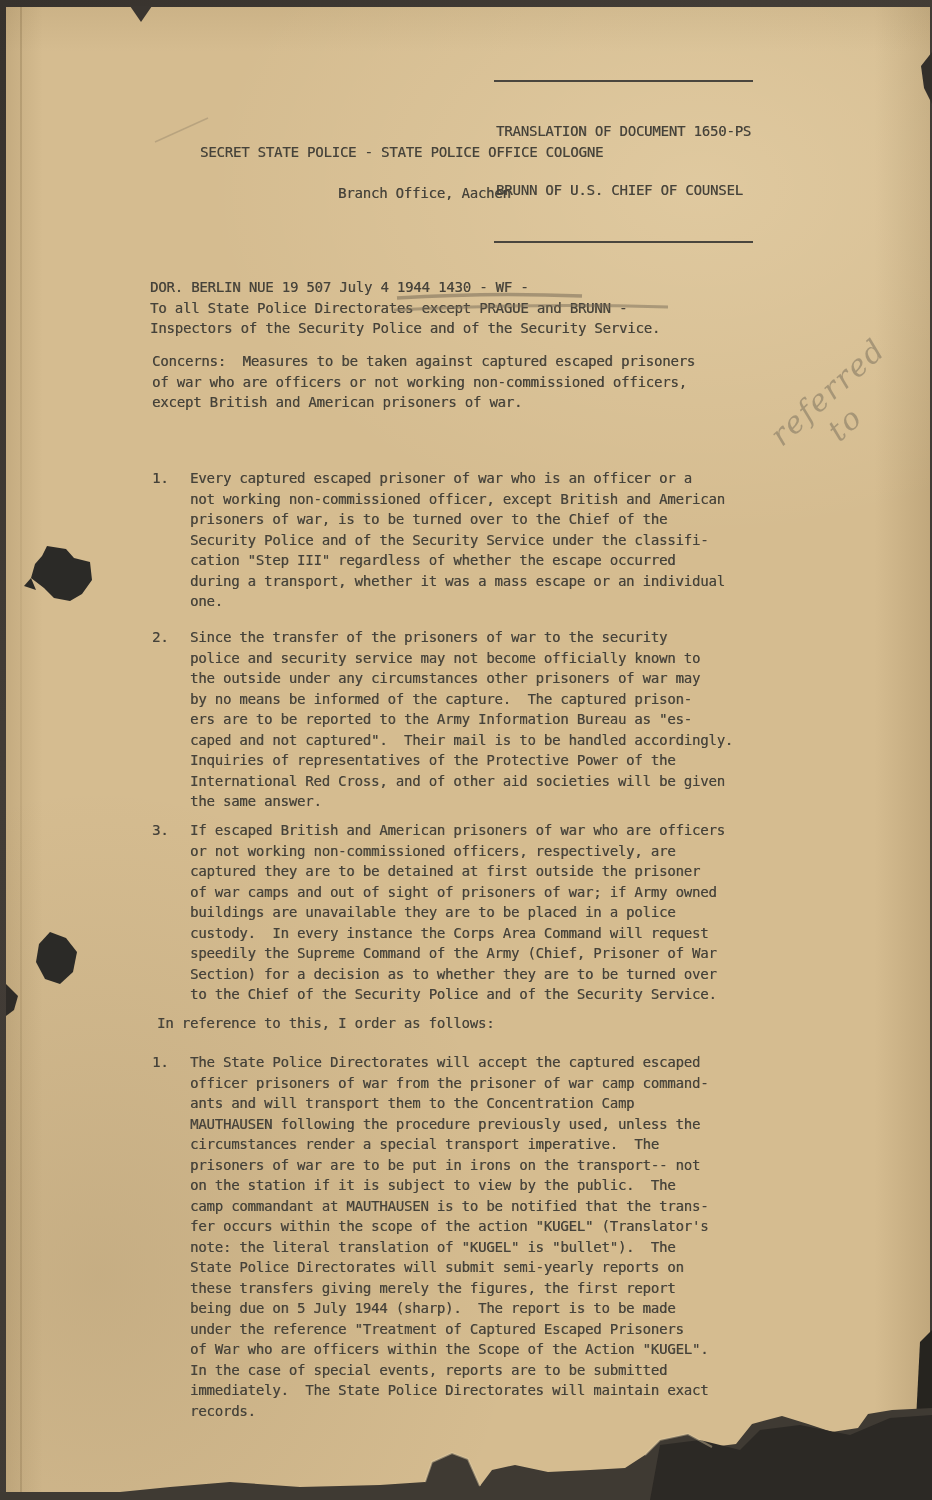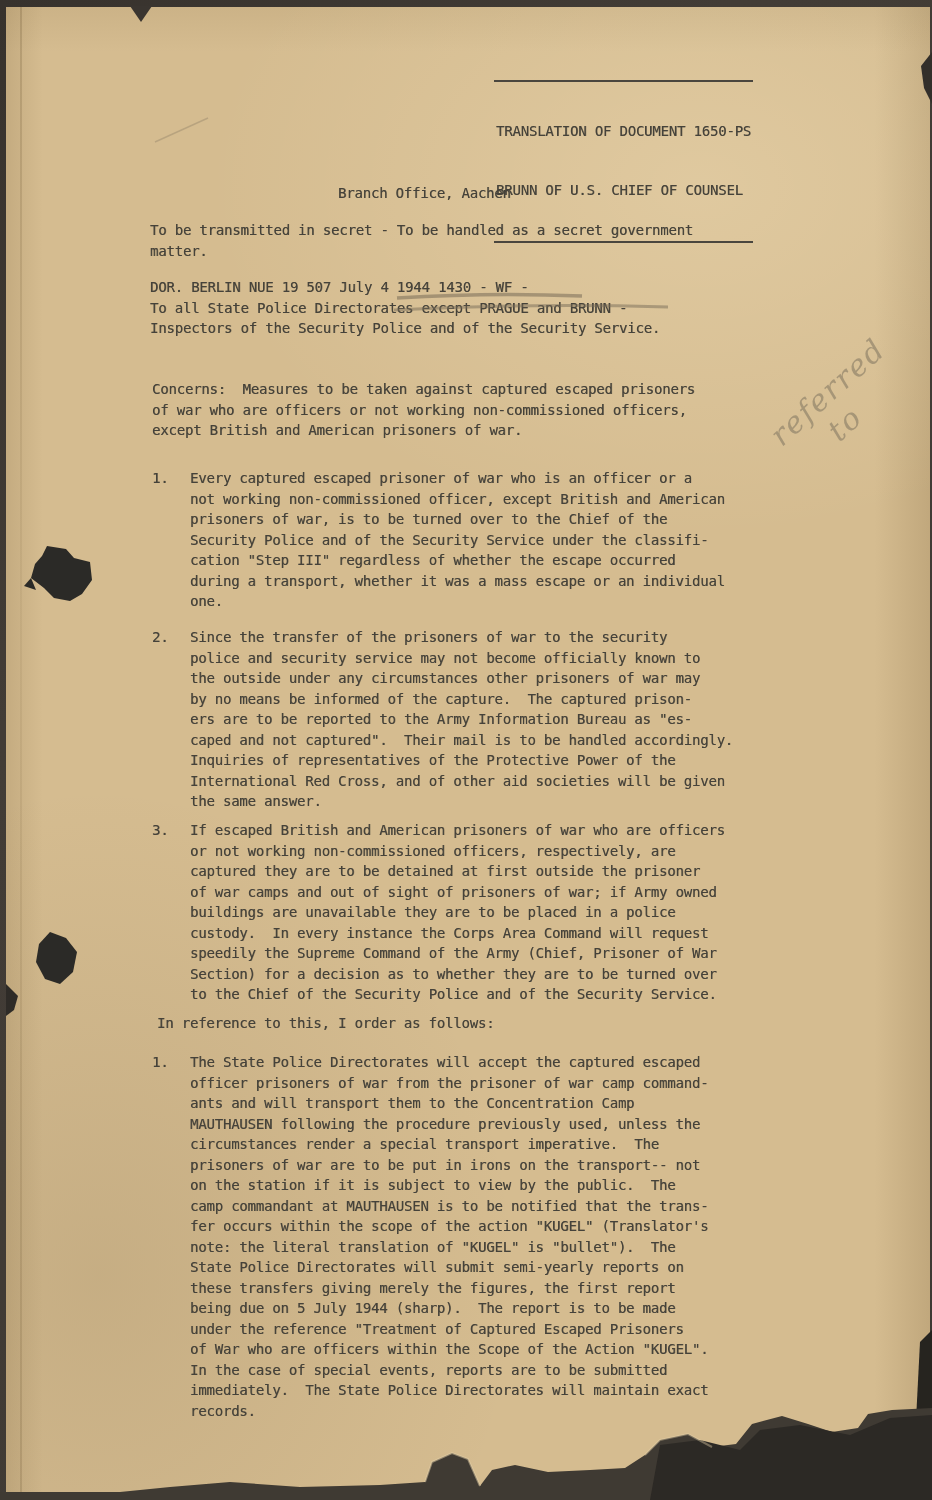--- a/index.html
+++ b/index.html
@@ -60,30 +60,29 @@
 
   <div id="paper">
     <div class="fold-line" style="left:14px;"></div>
   </div>
 
   <div class="typed stamp-block" style="left:494px;top:80px;">
     <div>TRANSLATION OF DOCUMENT 1650-PS</div>
     <div>BRUNN OF U.S. CHIEF OF COUNSEL</div>
   </div>
 
+  <div class="typed" style="left:200px;top:142px;">SECRET STATE POLICE - STATE POLICE OFFICE COLOGNE</div>
   <div class="typed" style="left:338px;top:183px;">Branch Office, Aachen</div>
 
-  <div class="typed" style="left:150px;top:220px;">To be transmitted in secret - To be handled as a secret government
-matter.</div>
 
   <div class="typed" style="left:150px;top:277px;">DOR. BERLIN NUE 19 507 July 4 1944 1430 - WF -
 To all State Police Directorates except PRAGUE and BRUNN -
 Inspectors of the Security Police and of the Security Service.</div>
 
-  <div class="typed" style="left:152px;top:351px;margin-top:28px;">Concerns:  Measures to be taken against captured escaped prisoners
+  <div class="typed" style="left:152px;top:351px;">Concerns:  Measures to be taken against captured escaped prisoners
 of war who are officers or not working non-commissioned officers,
 except British and American prisoners of war.</div>
 
 
   <div class="typed numbered" style="left:152px;top:468px;">
     <span class="num">1.</span>
     <span>Every captured escaped prisoner of war who is an officer or a
 not working non-commissioned officer, except British and American
 prisoners of war, is to be turned over to the Chief of the
 Security Police and of the Security Service under the classifi-

